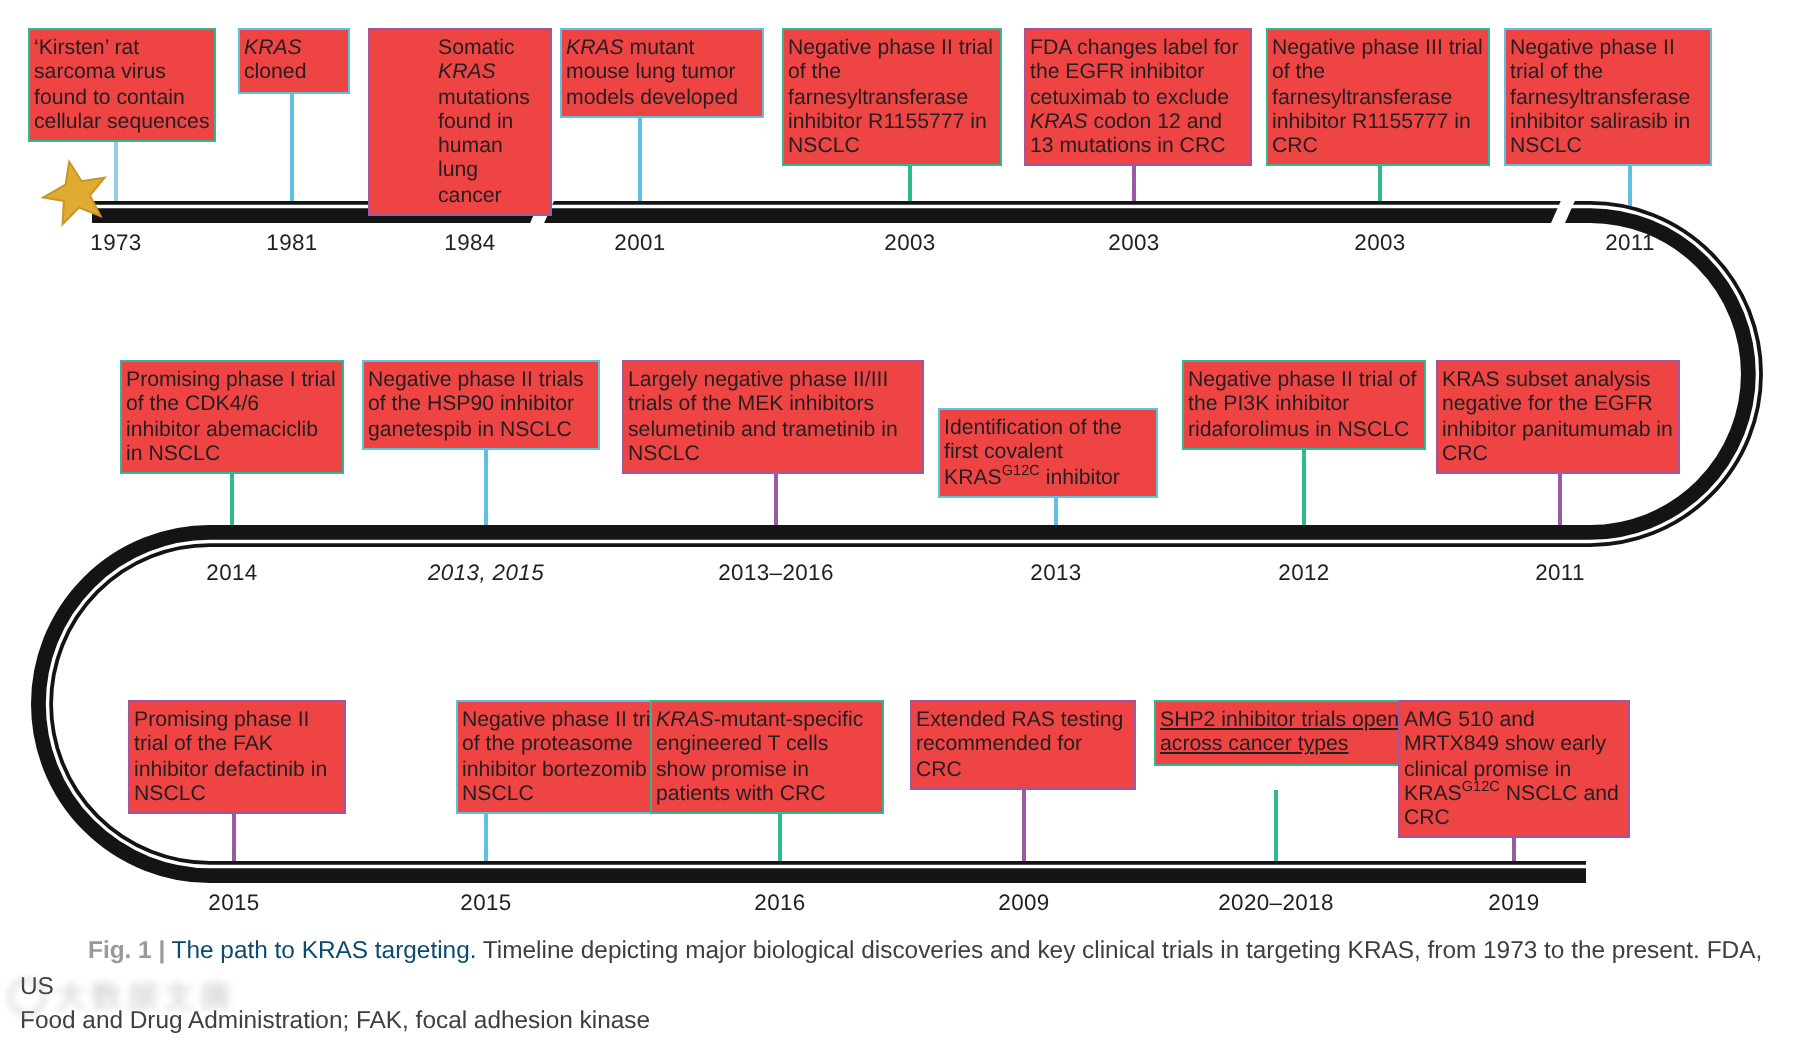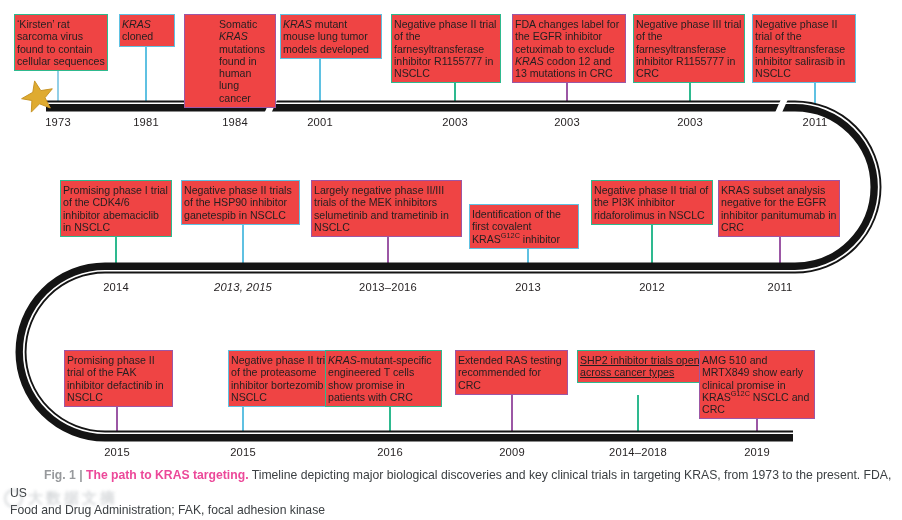--- a/index.html
+++ b/index.html
@@ -19,21 +19,21 @@
   .conn{position:absolute;width:1.6px;}
   .year{
     position:absolute;width:90px;text-align:center;
     font-size:11.2px;color:#231f20;letter-spacing:0.2px;
   }
   .caption{
     position:absolute;left:10px;top:467px;width:888px;z-index:3;
     font-size:12.2px;line-height:17.5px;color:#3c4043;
   }
   .figlabel{color:#97999c;font-weight:bold;padding-left:34px;}
-  .figtitle{font-weight:bold;color:#ec4899;}
+  .figtitle{font-weight:normal;color:#0c4a6e;}
   .watermark{
     position:absolute;left:4px;top:489px;z-index:4;
     display:flex;align-items:center;gap:5px;
     filter:blur(1.8px);opacity:0.38;color:#9aa0a6;
     font-size:15px;font-weight:bold;letter-spacing:3px;
     pointer-events:none;
   }
   .wm-ring{width:15px;height:15px;border:2.5px solid #9aa0a6;border-radius:50%;display:inline-block;}
 </style>
 </head>
@@ -105,21 +105,21 @@
     <div class="year" style="left: 735px; top: 281px;">2011</div>
     <div class="ebox" style="left: 64px; top: 350px; width: 109px; border-color: rgb(156, 87, 165);"><span>Promising phase II trial of the FAK inhibitor defactinib in NSCLC</span></div>
     <div class="year" style="left: 72px; top: 446px;">2015</div>
     <div class="ebox" style="left: 188px; top: 350px; width: 119px; border-color: rgb(95, 193, 226); margin-left: 40px;"><span>Negative phase II trial of the proteasome inhibitor bortezomib in NSCLC</span></div>
     <div class="year" style="left: 198px; top: 446px;">2015</div>
     <div class="ebox" style="left: 325px; top: 350px; width: 117px; border-color: rgb(46, 185, 143);"><i>KRAS</i><span>-mutant-specific engineered T cells show promise in patients with CRC</span></div>
     <div class="year" style="left: 345px; top: 446px;">2016</div>
     <div class="ebox" style="left: 455px; top: 350px; width: 113px; border-color: rgb(156, 87, 165);"><span>Extended RAS testing recommended for CRC</span></div>
     <div class="year" style="left: 467px; top: 446px;">2009</div>
     <div class="ebox" style="left: 577px; top: 350px; width: 129px; border-color: rgb(46, 185, 143); text-decoration: underline;"><span>SHP2 inhibitor trials open across cancer types</span></div>
-    <div class="year" style="left: 593px; top: 446px;">2014–2018</div>
+    <div class="year" style="left: 593px; top: 446px;">2020–2018</div>
     <div class="ebox" style="left: 699px; top: 350px; width: 116px; border-color: rgb(156, 87, 165);"><span>AMG 510 and MRTX849 show early clinical promise in KRAS</span><sup>G12C</sup><span> NSCLC and CRC</span></div>
     <div class="year" style="left: 712px; top: 446px;">2019</div>
   </div>
 
 <div class="caption">
   <span class="figlabel">Fig. 1 |</span>
   <span class="figtitle">The path to KRAS targeting.</span>
   <span>Timeline depicting major biological discoveries and key clinical trials in targeting KRAS, from 1973 to the present. FDA, US</span><br>
   <span>Food and Drug Administration; FAK, focal adhesion kinase</span>
 </div>

